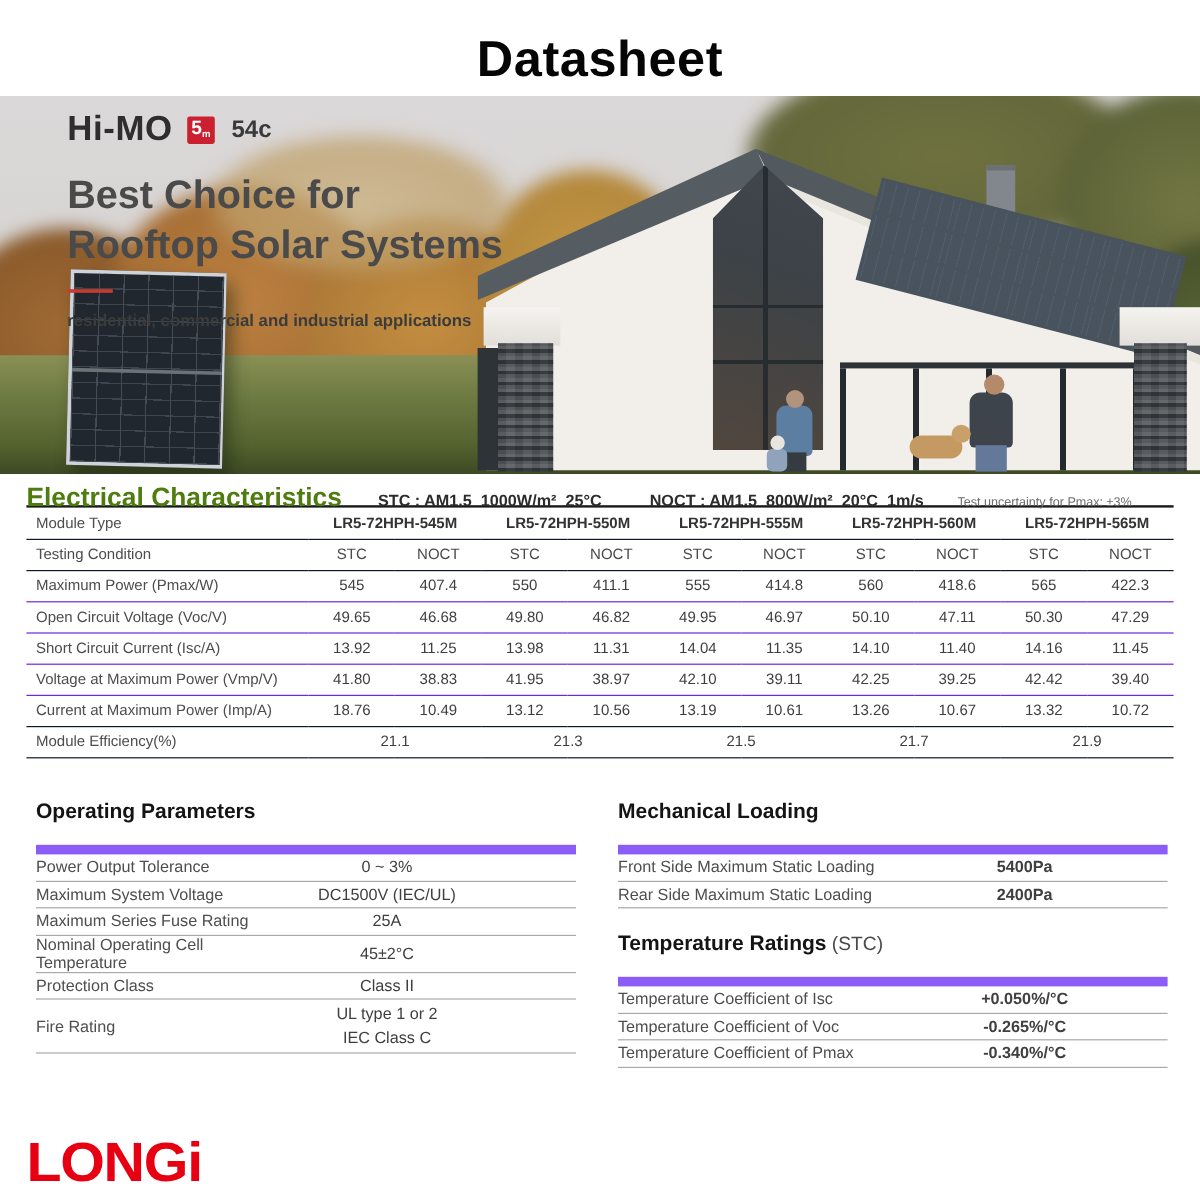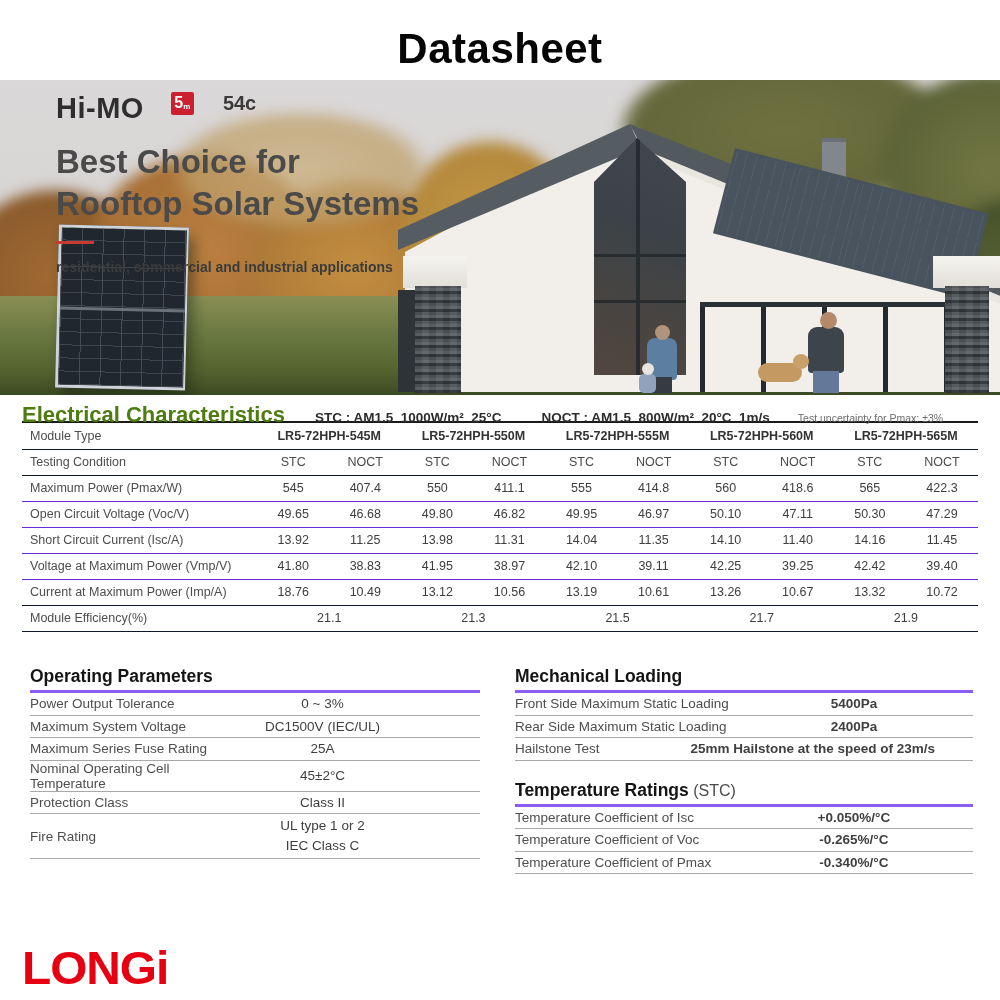--- a/index.html
+++ b/index.html
@@ -72,21 +72,21 @@
   .panel { left:57px; top:146px; width:130px; height:163px; transform:rotate(1.4deg);
     background:#21272e; border:3px solid #cfd3d7; border-right-width:2px;
     box-shadow:6px 10px 14px rgba(20,30,15,0.45); }
   .panel-grid { position:absolute; inset:0;
     background-image:repeating-linear-gradient(90deg, #434b55 0 1px, transparent 1px 20.6px),
       repeating-linear-gradient(0deg, #3d454f 0 1px, transparent 1px 13.1px); }
   .panel-mid { position:absolute; left:0; top:50%; width:100%; height:3px; background:#6c7378; }
 
   
   .hero-copy { position:absolute; left:56px; top:12px; }
-  .brand-row { display:flex; gap:27px; }
+  .brand-row { display:flex; align-items:center; gap:12px; }
   .brand-name { font-size:29px; font-weight:800; color:#2e2e2e; letter-spacing:0.5px; }
   .brand-badge { width:23px; height:23px; background:#cb2030; color:#fff; border-radius:2px;
     display:flex; align-items:flex-start; justify-content:center; font-weight:700; font-size:16px; line-height:21px; }
   .brand-badge .sub { font-size:8px; line-height:30px; }
   .brand-series { font-size:20px; font-weight:600; color:#3a3a3a; margin-left:2px; }
   .headline { margin-top:16px; font-size:33px; line-height:1.26; font-weight:700; color:#4a4a4a; }
   .red-dash { margin-top:17px; width:38px; height:3px; background:#cb3a30; }
   .tagline { margin-top:15px; font-size:14px; font-weight:600; color:#3b3b3b; }
 
   
@@ -102,21 +102,21 @@
   table.etab td.lbl { text-align:left; color:#4d4d4d; padding-left:8px; }
   tr.sep-light td { border-bottom:1px solid #6d28d9; }
   tr.sep-dark td { border-bottom:1px solid #0f172a; }
   tr.mod-row td { font-weight:700; color:#333; }
   tr.cond-row td { color:#4a4a4a; }
 
   
   .btable { position:absolute; }
   .btable-op { left:30px; top:666px; width:450px; }
   .bcol-right { left:515px; top:666px; width:458px; }
-  .btitle { font-size:17.5px; font-weight:800; color:#141414; padding-bottom:3px; border-bottom:3px solid #8b5cf6; }
+  .btitle { font-size:17.5px; font-weight:800; color:#141414; padding-bottom:17px; border-bottom:8px solid #8b5cf6; }
   .btitle .suffix { font-weight:400; color:#4a4a4a; font-size:16px; }
   .brow { display:flex; align-items:center; min-height:22.5px; border-bottom:1px solid #a9a9a9; font-size:13.5px; }
   .brow .l { color:#4e4e4e; }
   .brow .v { color:#3f3f3f; text-align:center; }
   .op .l { width:40%; } .op .v { width:50%; }
   .mech .l { width:48%; } .mech .v { width:52%;font-weight:bold; }
   .brow.tall { min-height:45px; }
   .v.two-line div { line-height:1.45; }
   .gap18 { height:19px; }
 
@@ -362,24 +362,20 @@
     <div>
       <div class="btitle">Mechanical Loading</div>
       <div class="brow mech">
         <span class="l">Front Side Maximum Static Loading</span>
         <span class="v">5400Pa</span>
       </div>
       <div class="brow mech">
         <span class="l">Rear Side Maximum Static Loading</span>
         <span class="v">2400Pa</span>
       </div>
-      <div class="brow mech">
-        <span class="l" style="width:30%">Hailstone Test</span>
-        <span class="v" style="width:70%">25mm Hailstone at the speed of 23m/s</span>
-      </div>
     </div>
     <div class="gap18"></div>
     <div>
       <div class="btitle"><span>Temperature Ratings</span><span class="suffix"> (STC)</span></div>
       <div class="brow mech">
         <span class="l">Temperature Coefficient of  Isc</span>
         <span class="v">+0.050%/°C</span>
       </div>
       <div class="brow mech">
         <span class="l">Temperature Coefficient of  Voc</span>

